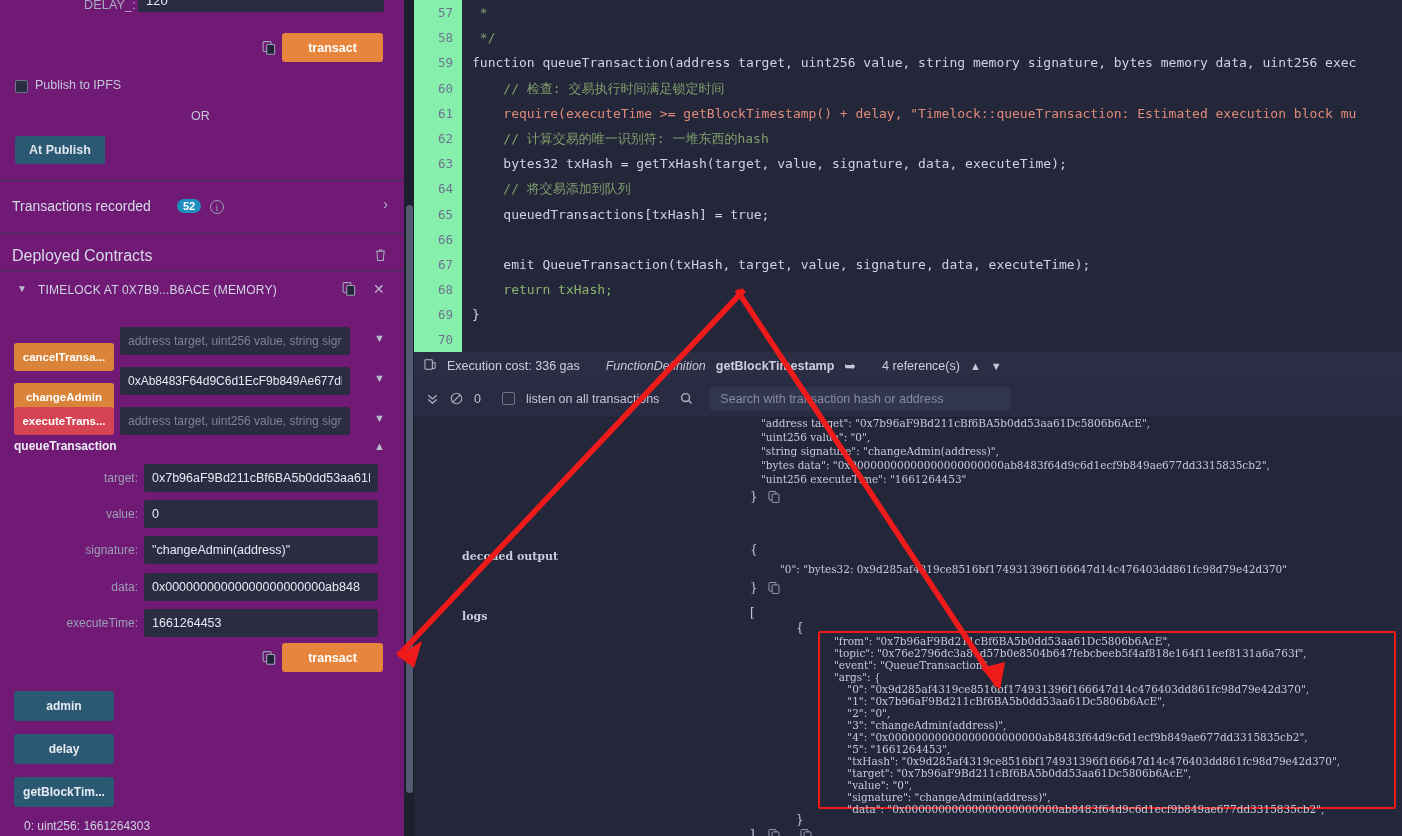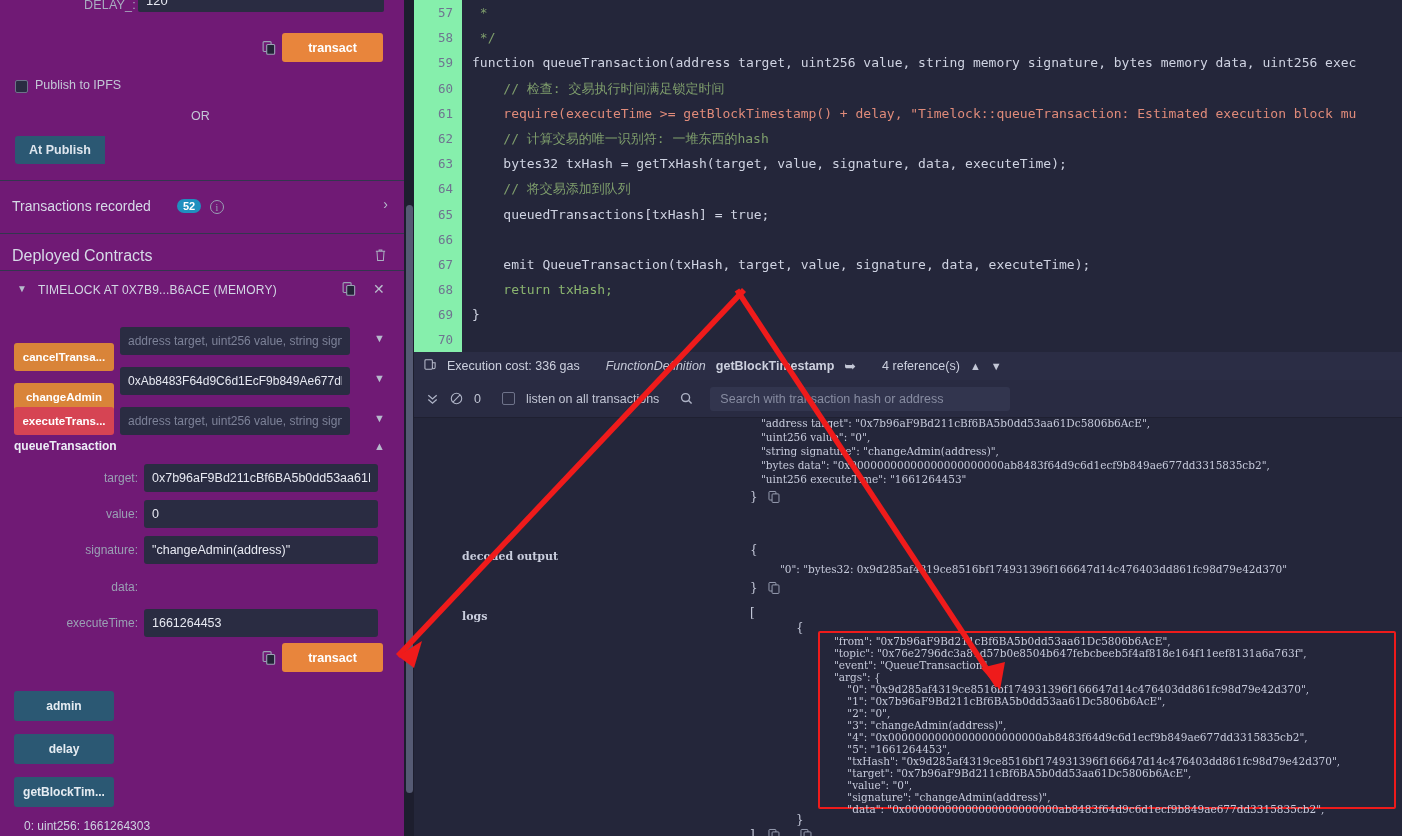--- a/index.html
+++ b/index.html
@@ -238,20 +238,21 @@
     <span class="param-label" style="position:absolute; left:50px; top:471px; width:88px;">target:</span>
     <input class="param-input" style="position: absolute; left: 144px; top: 464px;" value="0x7b96aF9Bd211cBf6BA5b0dd53aa61D">
 
     <span class="param-label" style="position:absolute; left:50px; top:507px; width:88px;">value:</span>
     <input class="param-input" style="position: absolute; left: 144px; top: 500px;" value="0">
 
     <span class="param-label" style="position:absolute; left:40px; top:543px; width:98px;">signature:</span>
     <input class="param-input" style="position: absolute; left: 144px; top: 536px;" value="&quot;changeAdmin(address)&quot;">
 
     <span class="param-label" style="position:absolute; left:50px; top:580px; width:88px;">data:</span>
+    <input class="param-input" style="position: absolute; left: 144px; top: 573px;" value="0x00000000000000000000000ab848">
 
     <span class="param-label" style="position:absolute; left:30px; top:616px; width:108px;">executeTime:</span>
     <input class="param-input" style="position: absolute; left: 144px; top: 609px;" value="1661264453">
 
     <span style="position:absolute; left:262px; top:650px;" class="copy-ic">
       <svg width="15" height="16" viewBox="0 0 16 16" fill="none" stroke="currentColor" stroke-width="1.2">
         <rect x="1.2" y="1.2" width="8.5" height="10.5" rx="1"></rect>
         <rect x="5" y="4.2" width="8.5" height="10.5" rx="1" fill="#222336"></rect>
       </svg>
     </span>

